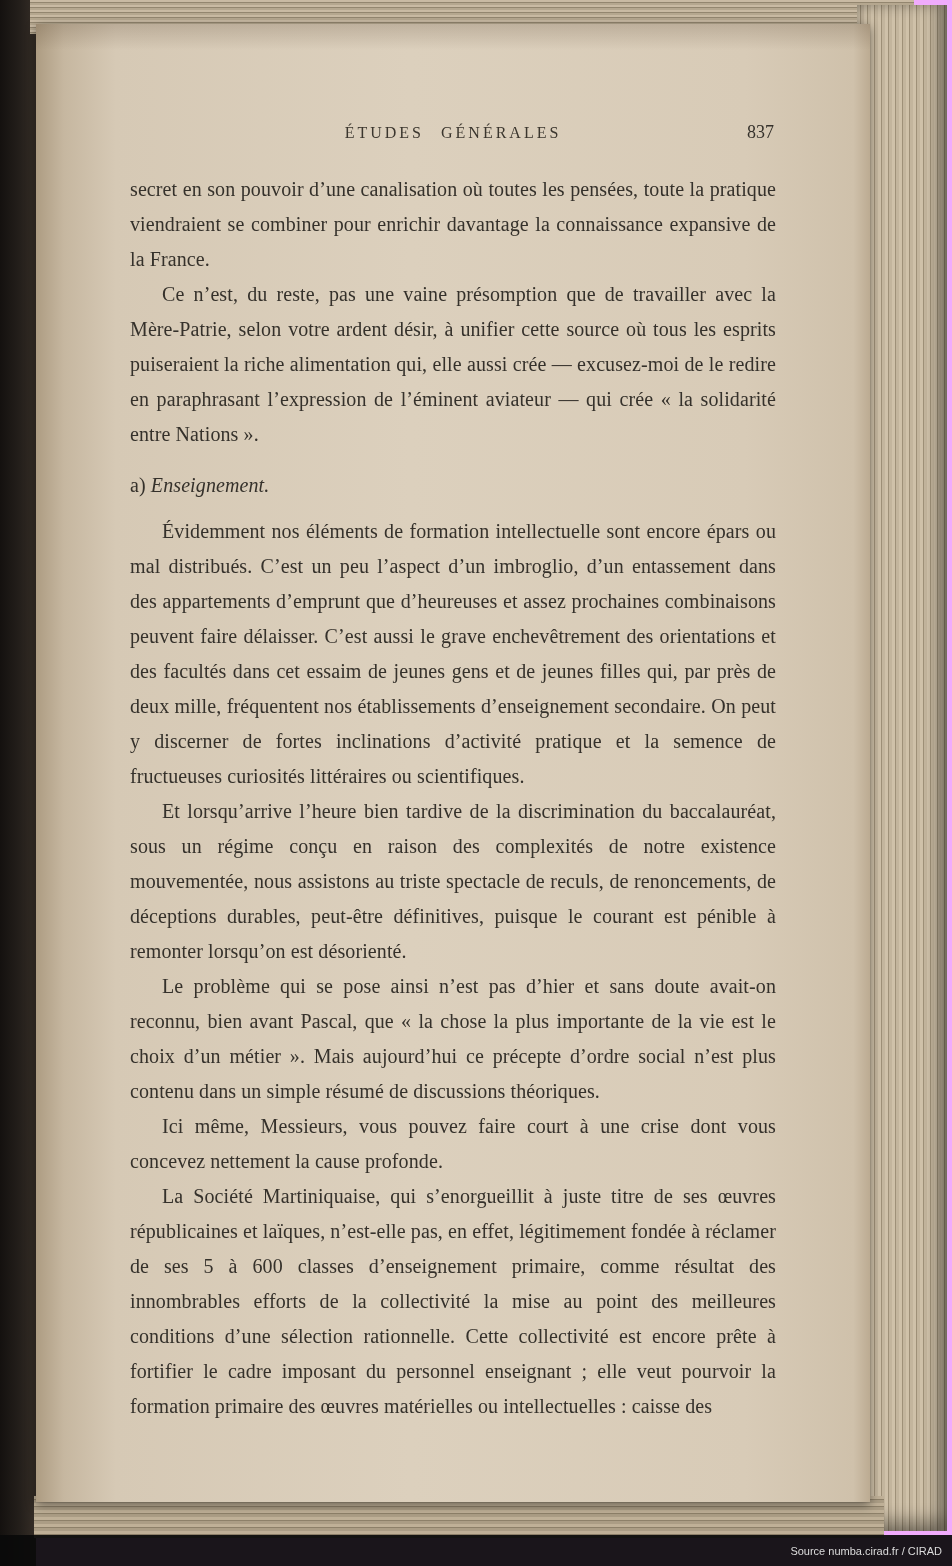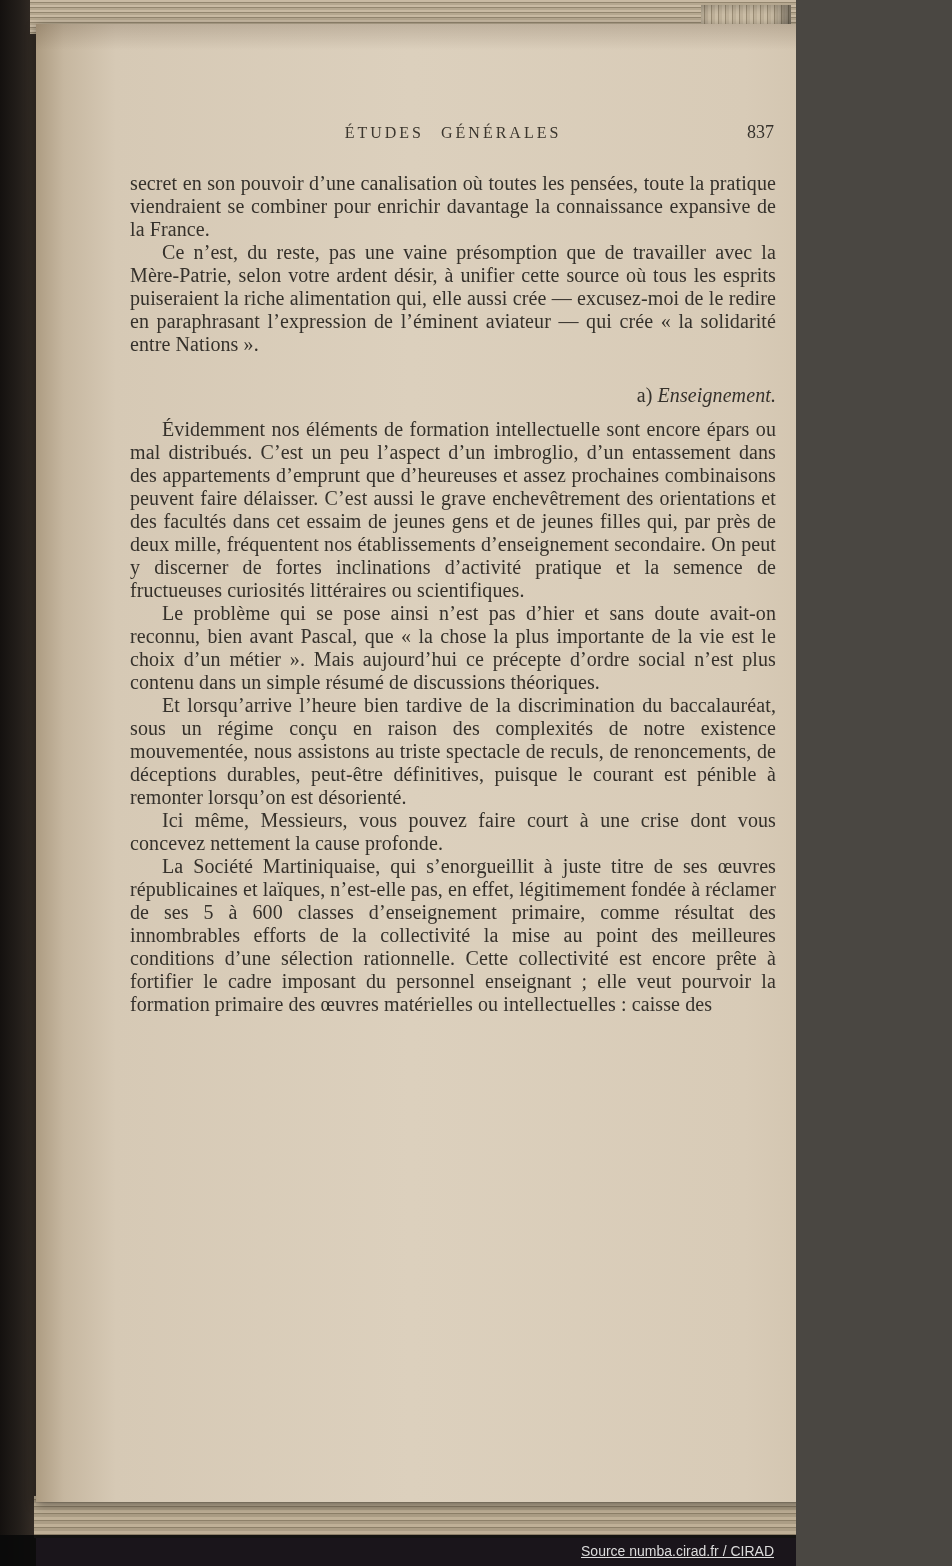--- a/index.html
+++ b/index.html
@@ -1,18 +1,18 @@
 <!DOCTYPE html>
 <html lang="fr"><head>
 <meta charset="utf-8">
 <style>
   html, body { margin: 0; padding: 0; background: #4a4742; }
   .scene {
     position: relative;
-    width: 796px;
+    width: 952px;
     height: 1566px;
     background: #f0abfc;
     overflow: hidden;
     font-family: "Liberation Serif", "DejaVu Serif", serif;
   }
 
   
   .spine {
     position: absolute; left: 0; top: 0;
     width: 36px; height: 100%;
@@ -92,49 +92,48 @@
   }
   .page-number {
     position: absolute; right: 2px; top: -2px;
     font-size: 18px;
     color: #35312b;
     margin-left: 48px;
   }
 
   .text-block {
     font-size: 20px;
-    line-height: 23px;
+    line-height: 35px;
     text-align: justify;
     letter-spacing: 0.1px;
     hyphens: auto;
   }
   .text-block p { margin: 0; }
   .text-block p.indent { text-indent: 32px; }
 
   .section-heading {
-    text-align: right;
-    margin: 28px 0 11px 0;
+    text-align: left;
+    margin: 16px 0 11px 0;
     font-size: 20px;
   }
   .section-heading .italic { font-style: italic; }
 
   
   .footer-bar {
     position: absolute; left: 0; bottom: 0;
     width: 100%; height: 31px;
     background: rgba(10,10,10,0.93);
     display: flex;
     align-items: center;
     justify-content: flex-end;
-    padding-right: 22px;
+    padding-right: 10px;
     box-sizing: border-box;
     font-family: "Liberation Sans", "DejaVu Sans", sans-serif;
-    font-size: 14px;
+    font-size: 11px;
     color: #dcdcdc;
-    text-decoration: underline;
   }
 </style>
 </head>
 <body>
 
 <div class="scene">
 
   <div class="spine"></div>
   <div class="top-edges"></div>
   <div class="right-edges"></div>
@@ -150,22 +149,22 @@
 
       <div class="text-block">
         <p>secret en son pouvoir d’une canalisation où toutes les pensées, toute la pratique viendraient se combiner pour enrichir davantage la connaissance expansive de la France.</p>
         <p class="indent">Ce n’est, du reste, pas une vaine présomption que de travailler avec la Mère-Patrie, selon votre ardent désir, à unifier cette source où tous les esprits puiseraient la riche alimentation qui, elle aussi crée — excusez-moi de le redire en paraphrasant l’expression de l’éminent aviateur — qui crée « la solidarité entre Nations ».</p>
 
         <div class="section-heading">
           <span>a) </span><span class="italic">Enseignement.</span>
         </div>
 
         <p class="indent">Évidemment nos éléments de formation intellectuelle sont encore épars ou mal distribués. C’est un peu l’aspect d’un imbroglio, d’un entassement dans des appartements d’emprunt que d’heureuses et assez prochaines combinaisons peuvent faire délaisser. C’est aussi le grave enchevêtrement des orientations et des facultés dans cet essaim de jeunes gens et de jeunes filles qui, par près de deux mille, fréquentent nos établissements d’enseignement secondaire. On peut y discerner de fortes inclinations d’activité pratique et la semence de fructueuses curiosités littéraires ou scientifiques.</p>
+        <p class="indent">Et lorsqu’arrive l’heure bien tardive de la discrimination du baccalauréat, sous un régime conçu en raison des complexités de notre existence mouvementée, nous assistons au triste spectacle de reculs, de renoncements, de déceptions durables, peut-être définitives, puisque le courant est pénible à remonter lorsqu’on est désorienté.</p>
         <p class="indent">Le problème qui se pose ainsi n’est pas d’hier et sans doute avait-on reconnu, bien avant Pascal, que « la chose la plus importante de la vie est le choix d’un métier ». Mais aujourd’hui ce précepte d’ordre social n’est plus contenu dans un simple résumé de discussions théoriques.</p>
-        <p class="indent">Et lorsqu’arrive l’heure bien tardive de la discrimination du baccalauréat, sous un régime conçu en raison des complexités de notre existence mouvementée, nous assistons au triste spectacle de reculs, de renoncements, de déceptions durables, peut-être définitives, puisque le courant est pénible à remonter lorsqu’on est désorienté.</p>
         <p class="indent">Ici même, Messieurs, vous pouvez faire court à une crise dont vous concevez nettement la cause profonde.</p>
         <p class="indent">La Société Martiniquaise, qui s’enorgueillit à juste titre de ses œuvres républicaines et laïques, n’est-elle pas, en effet, légitimement fondée à réclamer de ses 5 à 600 classes d’enseignement primaire, comme résultat des innombrables efforts de la collectivité la mise au point des meilleures conditions d’une sélection rationnelle. Cette collectivité est encore prête à fortifier le cadre imposant du personnel enseignant ; elle veut pourvoir la formation primaire des œuvres matérielles ou intellectuelles : caisse des</p>
       </div>
 
     </div>
   </div>
 
   <div class="footer-bar">
     <span>Source numba.cirad.fr / CIRAD</span>
   </div>

